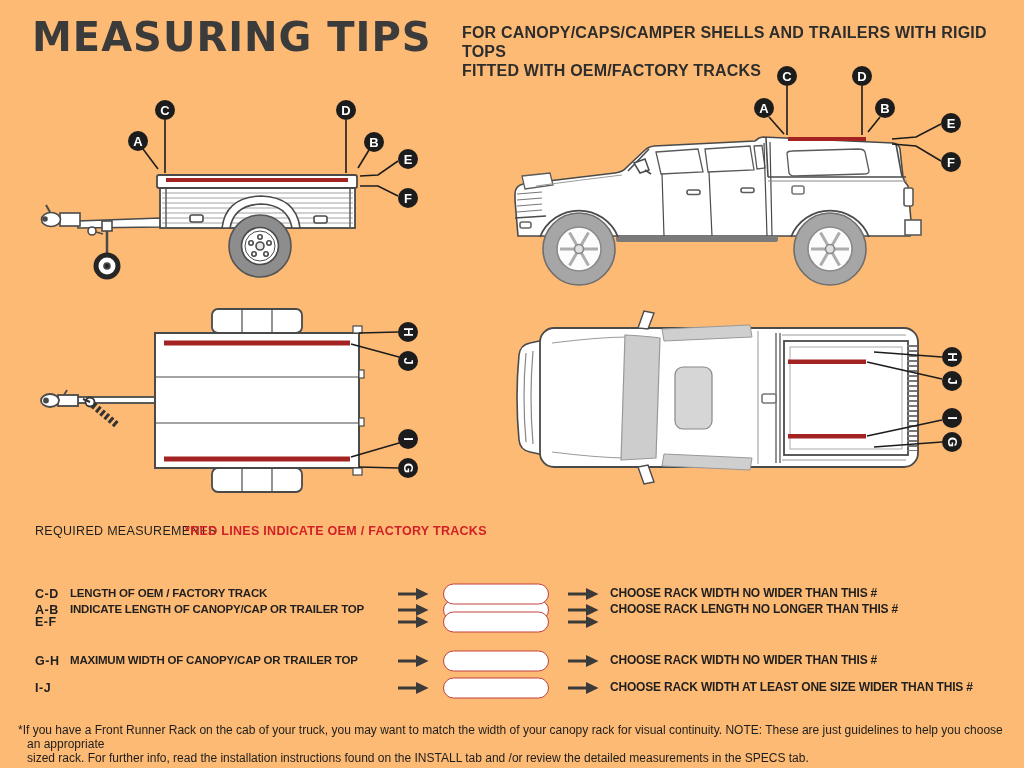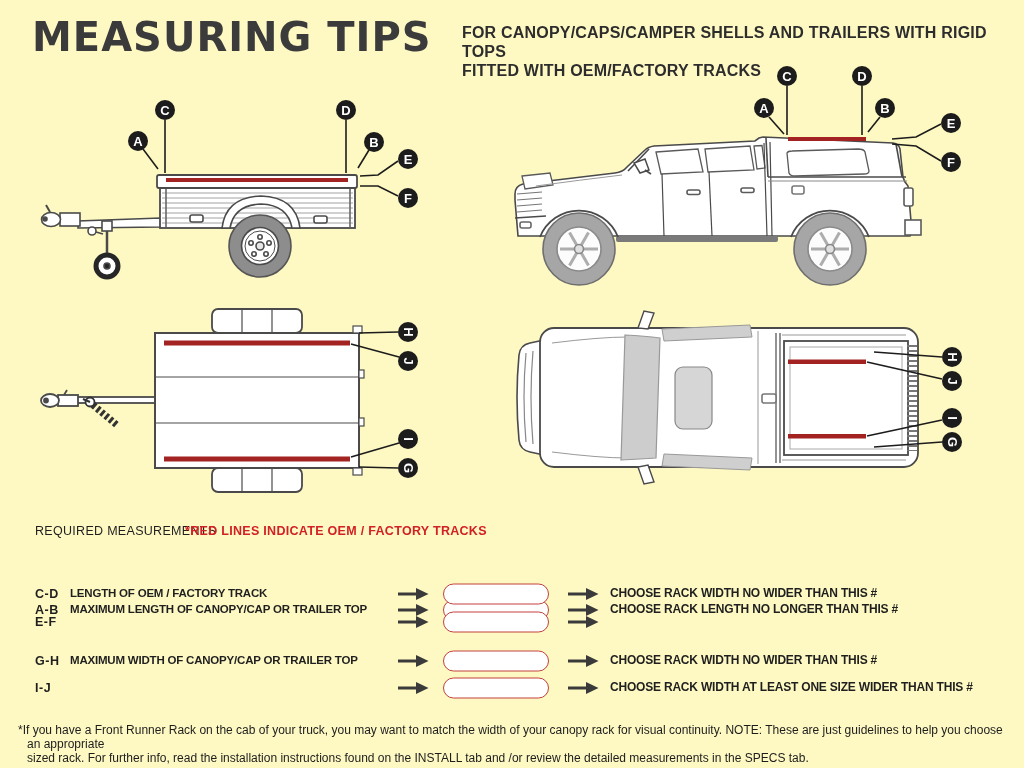--- a/index.html
+++ b/index.html
@@ -1,16 +1,16 @@
 <!DOCTYPE html>
 <html><head>
 <meta charset="utf-8">
 <style>
   html,body { margin:0; padding:0; background:#fff; }
-  .page { position:relative; width:1024px; height:768px; background:#fef9c3; overflow:hidden;
+  .page { position:relative; width:1024px; height:768px; background:#fdba74; overflow:hidden;
           font-family:"Liberation Sans", sans-serif; color:#2e2e2e; }
 
   .title { position:absolute; left:32px; top:14px; font-family:"DejaVu Sans", sans-serif;
            font-size:40px; font-weight:900; letter-spacing:1px; color:#3b3b3b; white-space:nowrap; }
   .subtitle { position:absolute; left:462px; top:23px; font-size:16px; font-weight:bold;
               line-height:19px; letter-spacing:0.2px; color:#2d2d2d; white-space:pre-line; }
 
   .diagram { position:absolute; }
   .d-trailer-side { left:20px;  top:85px;  }
   .d-truck-side   { left:500px; top:60px;  }
@@ -344,21 +344,21 @@
         <circle cx="452" cy="147" r="10" fill="#1c1c1c"></circle>
       <text class="callout-letter" x="452" y="147" text-anchor="middle" dominant-baseline="central" transform="rotate(90 452 147)">G</text>
       </g>
   </svg>
 
   <div class="m-heading">REQUIRED MEASUREMENTS</div>
   <div class="m-legend">*RED LINES INDICATE OEM / FACTORY TRACKS</div>
 
   <div class="m-row r1">
     <div class="m-range">A-B</div>
-    <div class="m-desc">MAXIMUM LENGTH OF CANOPY/CAP OR TRAILER TOP</div>
+    <div class="m-desc">INDICATE LENGTH OF CANOPY/CAP OR TRAILER TOP</div>
     <svg class="m-arrow1" width="32" height="13" viewBox="0 0 32 13">
         <line x1="1" y1="6.5" x2="21" y2="6.5" stroke="#3a3a3a" stroke-width="3.2"></line>
         <polygon points="19,0.5 31.5,6.5 19,12.5" fill="#3a3a3a"></polygon>
       </svg>
     <div class="m-oval"></div>
     <svg class="m-arrow2" width="32" height="13" viewBox="0 0 32 13">
         <line x1="1" y1="6.5" x2="21" y2="6.5" stroke="#3a3a3a" stroke-width="3.2"></line>
         <polygon points="19,0.5 31.5,6.5 19,12.5" fill="#3a3a3a"></polygon>
       </svg>
     <div class="m-result">CHOOSE RACK LENGTH NO LONGER THAN THIS #</div>

